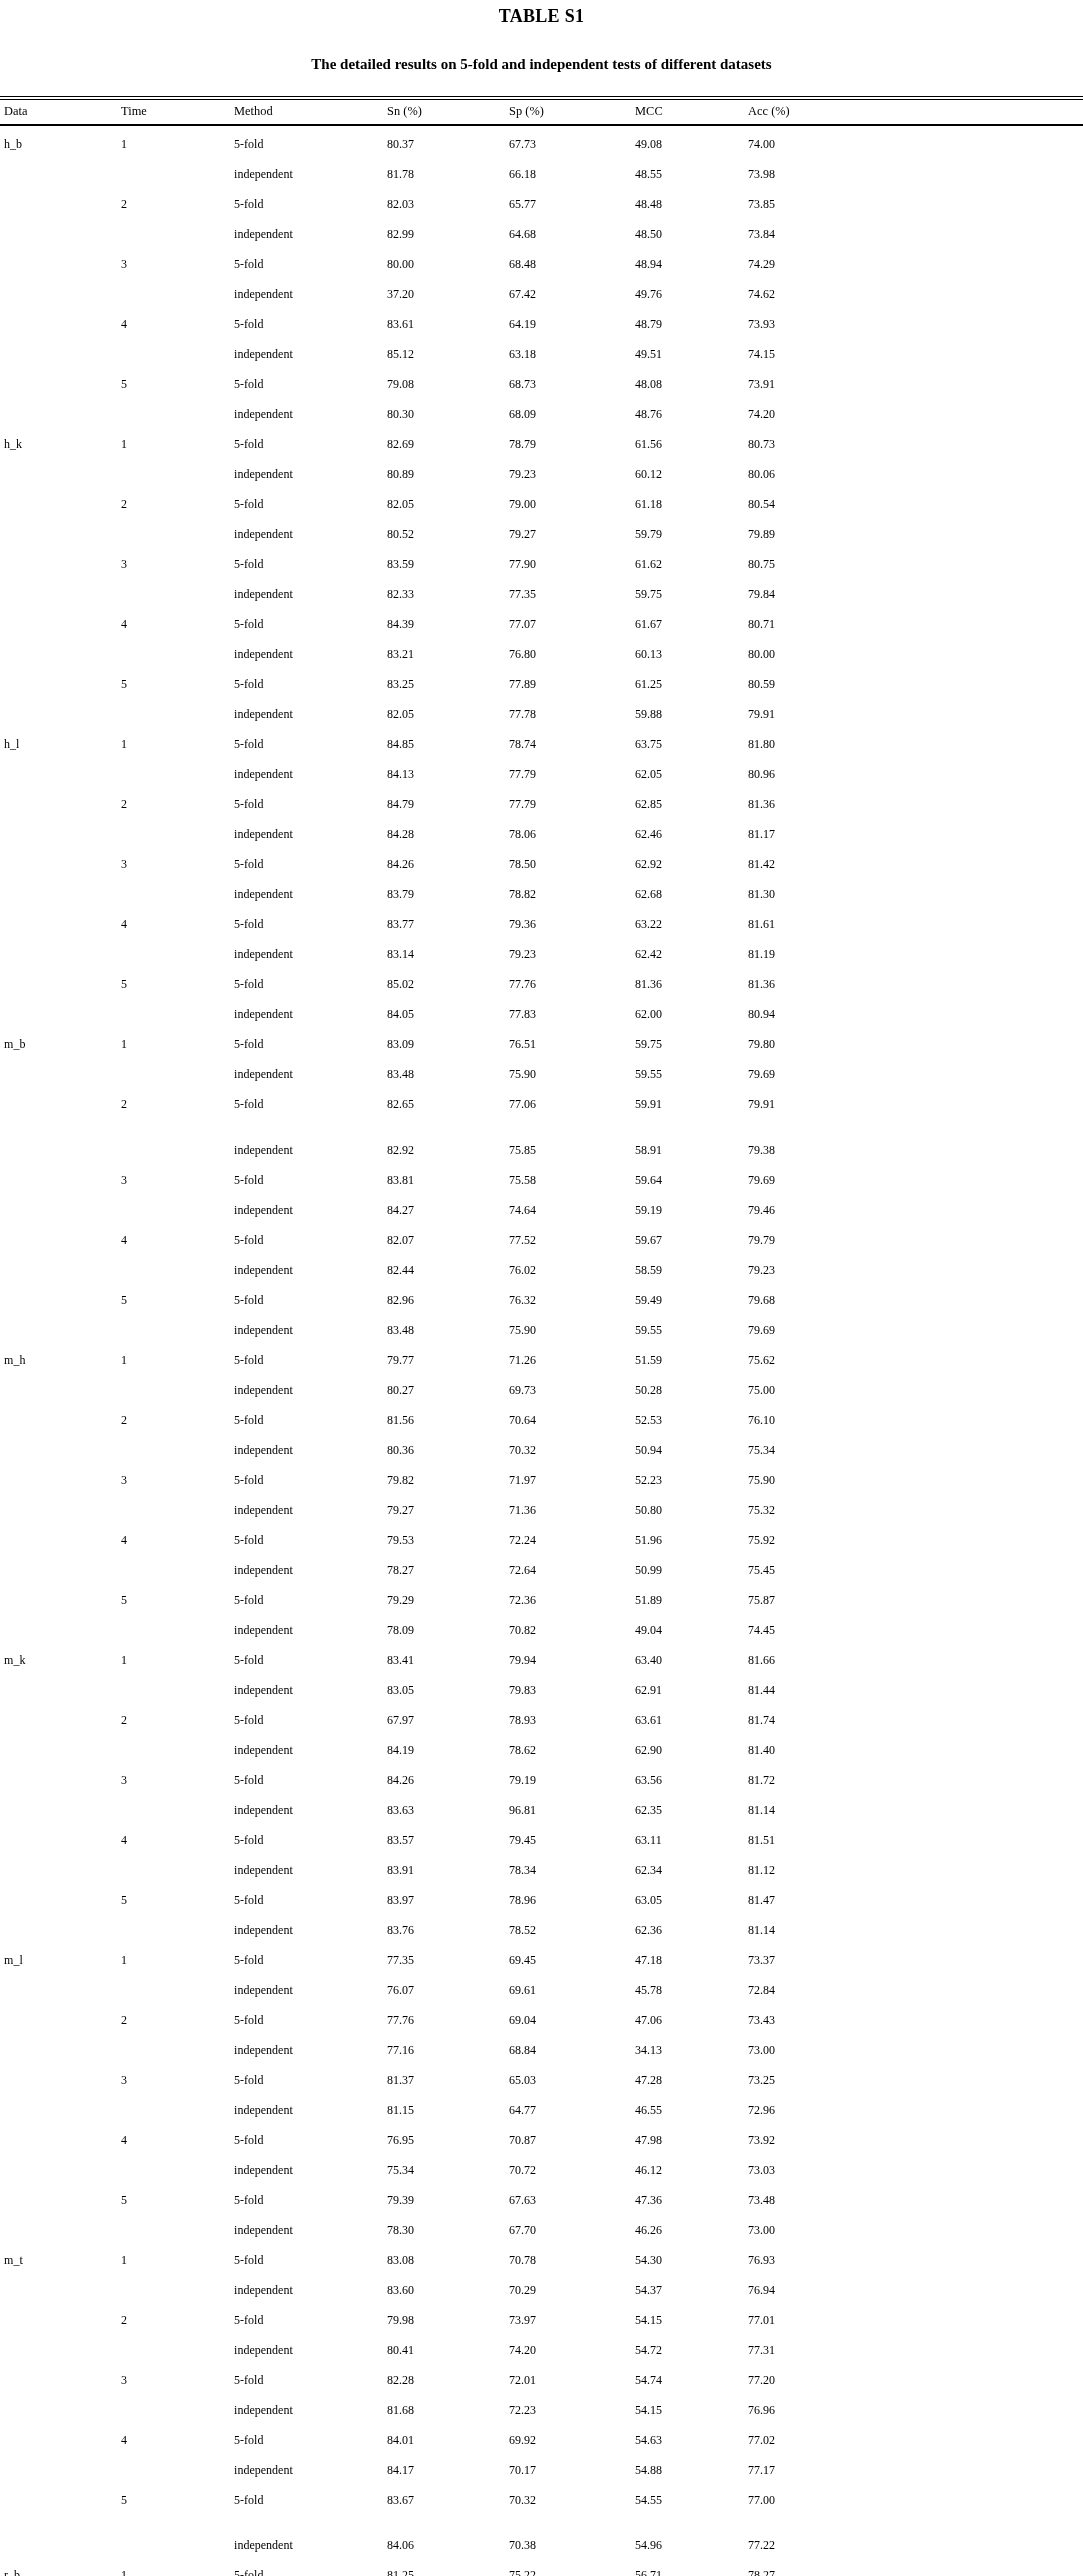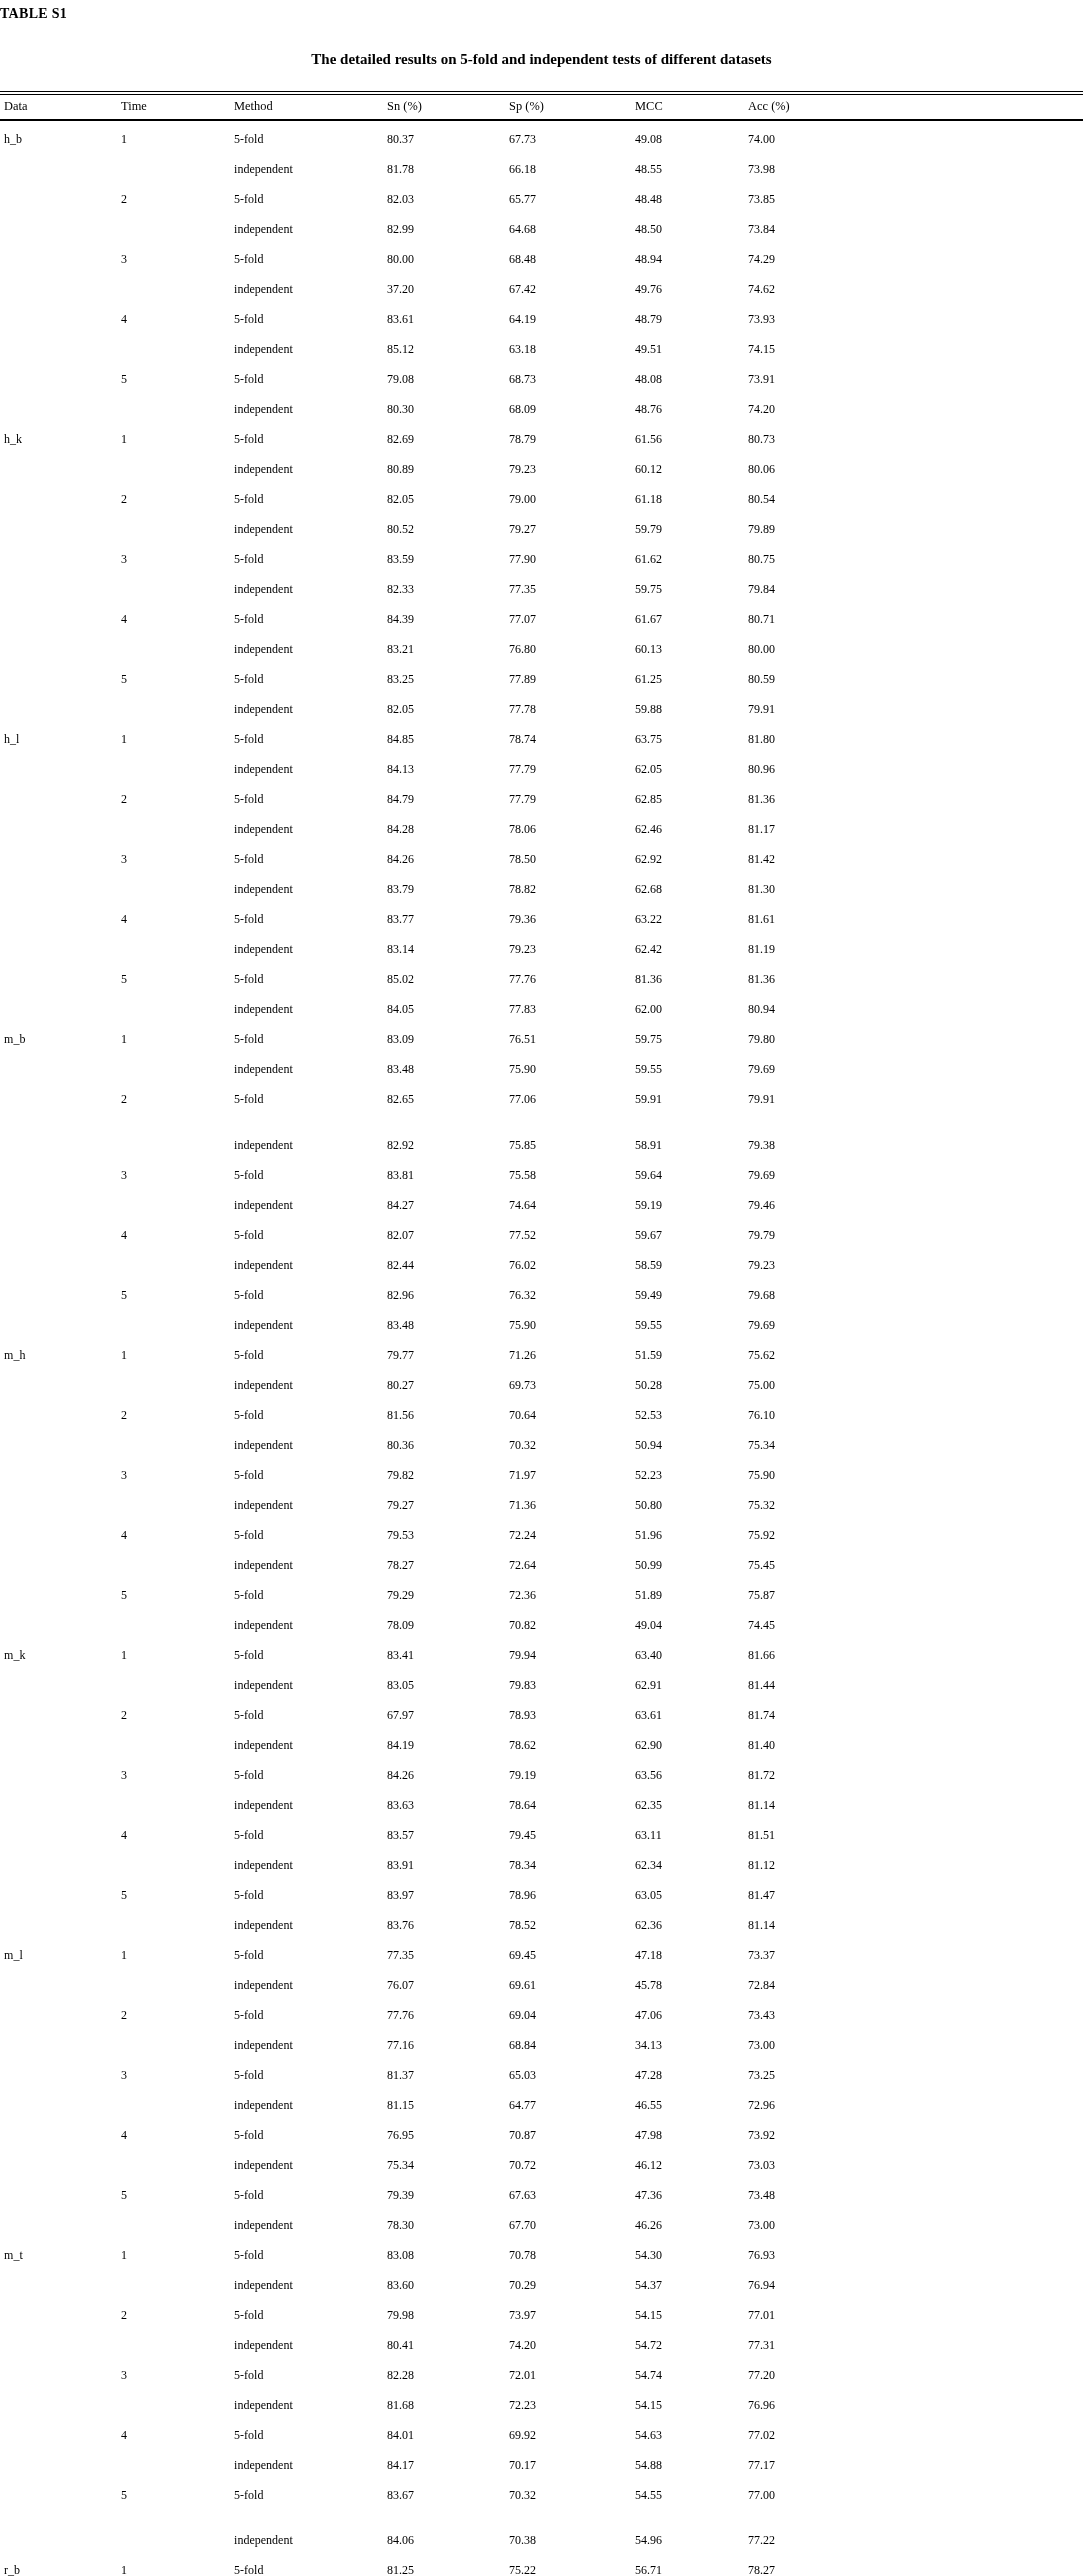--- a/index.html
+++ b/index.html
@@ -1,18 +1,18 @@
 <!DOCTYPE html>
 <html style="font-size:8.2px"><head>
 <meta charset="utf-8">
 <style>
   html,body{margin:0;padding:0;background:#fff;}
   body{width:1083px;height:3482px;font-family:"Liberation Serif","DejaVu Serif",serif;color:#000;}
   .page{position:relative;width:1083px;height:3482px;overflow:hidden;background:#fff;}
-  .title{padding-top:6.2px;font-weight:bold;font-size:14px;letter-spacing:0.3px;}
+  .title{padding-top:6.2px;text-align:center;font-weight:bold;font-size:18px;letter-spacing:0.3px;}
   .subtitle{margin-top:29px;text-align:center;font-weight:bold;font-size:15px;}
   .rule-double{margin-top:23px;height:1.5px;border-top:1.5px solid #000;border-bottom:1.5px solid #000;}
   .grid{display:grid;grid-template-columns:117px 113px 153px 122px 126px 113px auto;}
   .header-row{height:24px;align-items:center;font-weight:normal;font-size:12.4px;}
   .rule{height:2.1px;background:#000;}
   .tbody{padding-top:4.1px;}
   .row{height:30px;align-items:center;font-size:12px;}
   .row.gap{margin-top:15.5px;}
   .cell{padding-left:4.1px;white-space:nowrap;overflow:visible;}
 </style>
@@ -529,21 +529,21 @@
         <div class="cell">84.26</div>
         <div class="cell">79.19</div>
         <div class="cell">63.56</div>
         <div class="cell">81.72</div>
       </div>
       <div class="grid row">
         <div class="cell"></div>
         <div class="cell"></div>
         <div class="cell">independent</div>
         <div class="cell">83.63</div>
-        <div class="cell">78.64</div>
+        <div class="cell">96.81</div>
         <div class="cell">62.35</div>
         <div class="cell">81.14</div>
       </div>
       <div class="grid row">
         <div class="cell"></div>
         <div class="cell">4</div>
         <div class="cell">5-fold</div>
         <div class="cell">83.57</div>
         <div class="cell">79.45</div>
         <div class="cell">63.11</div>

